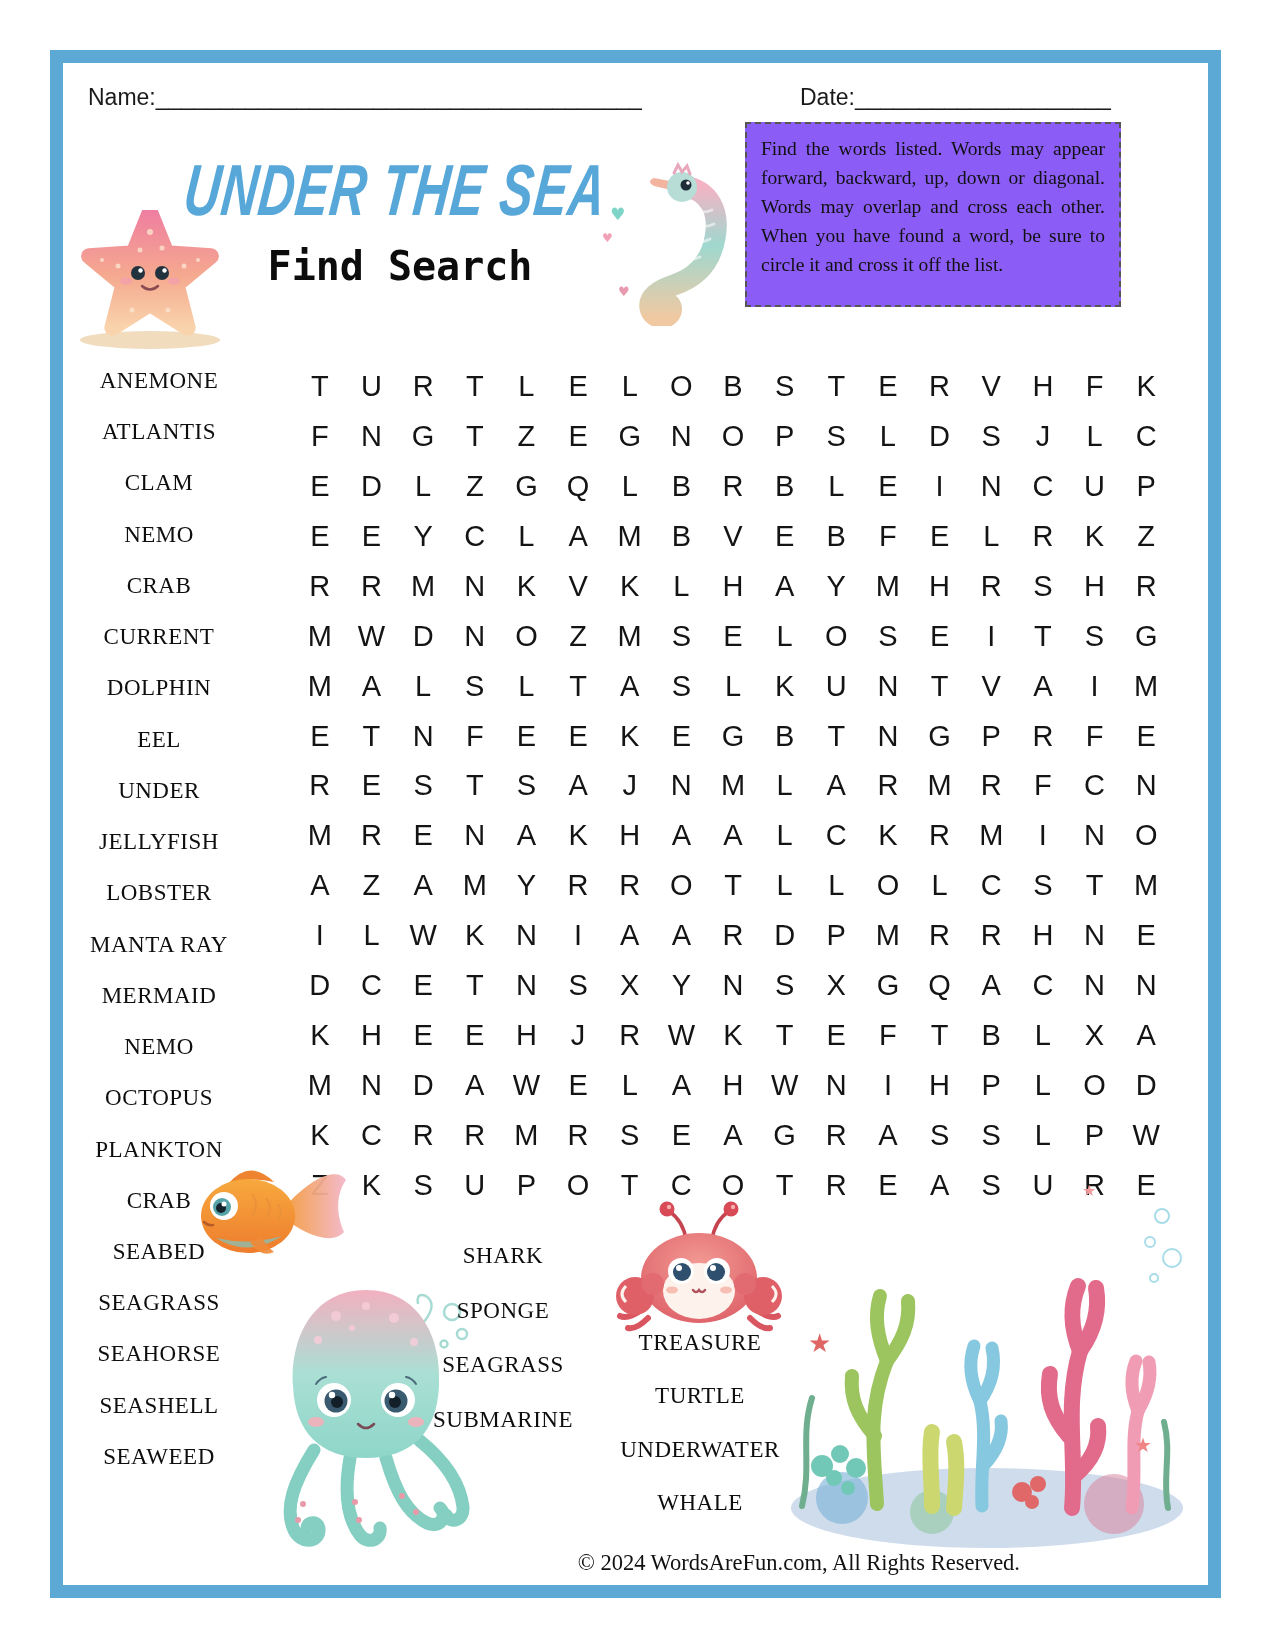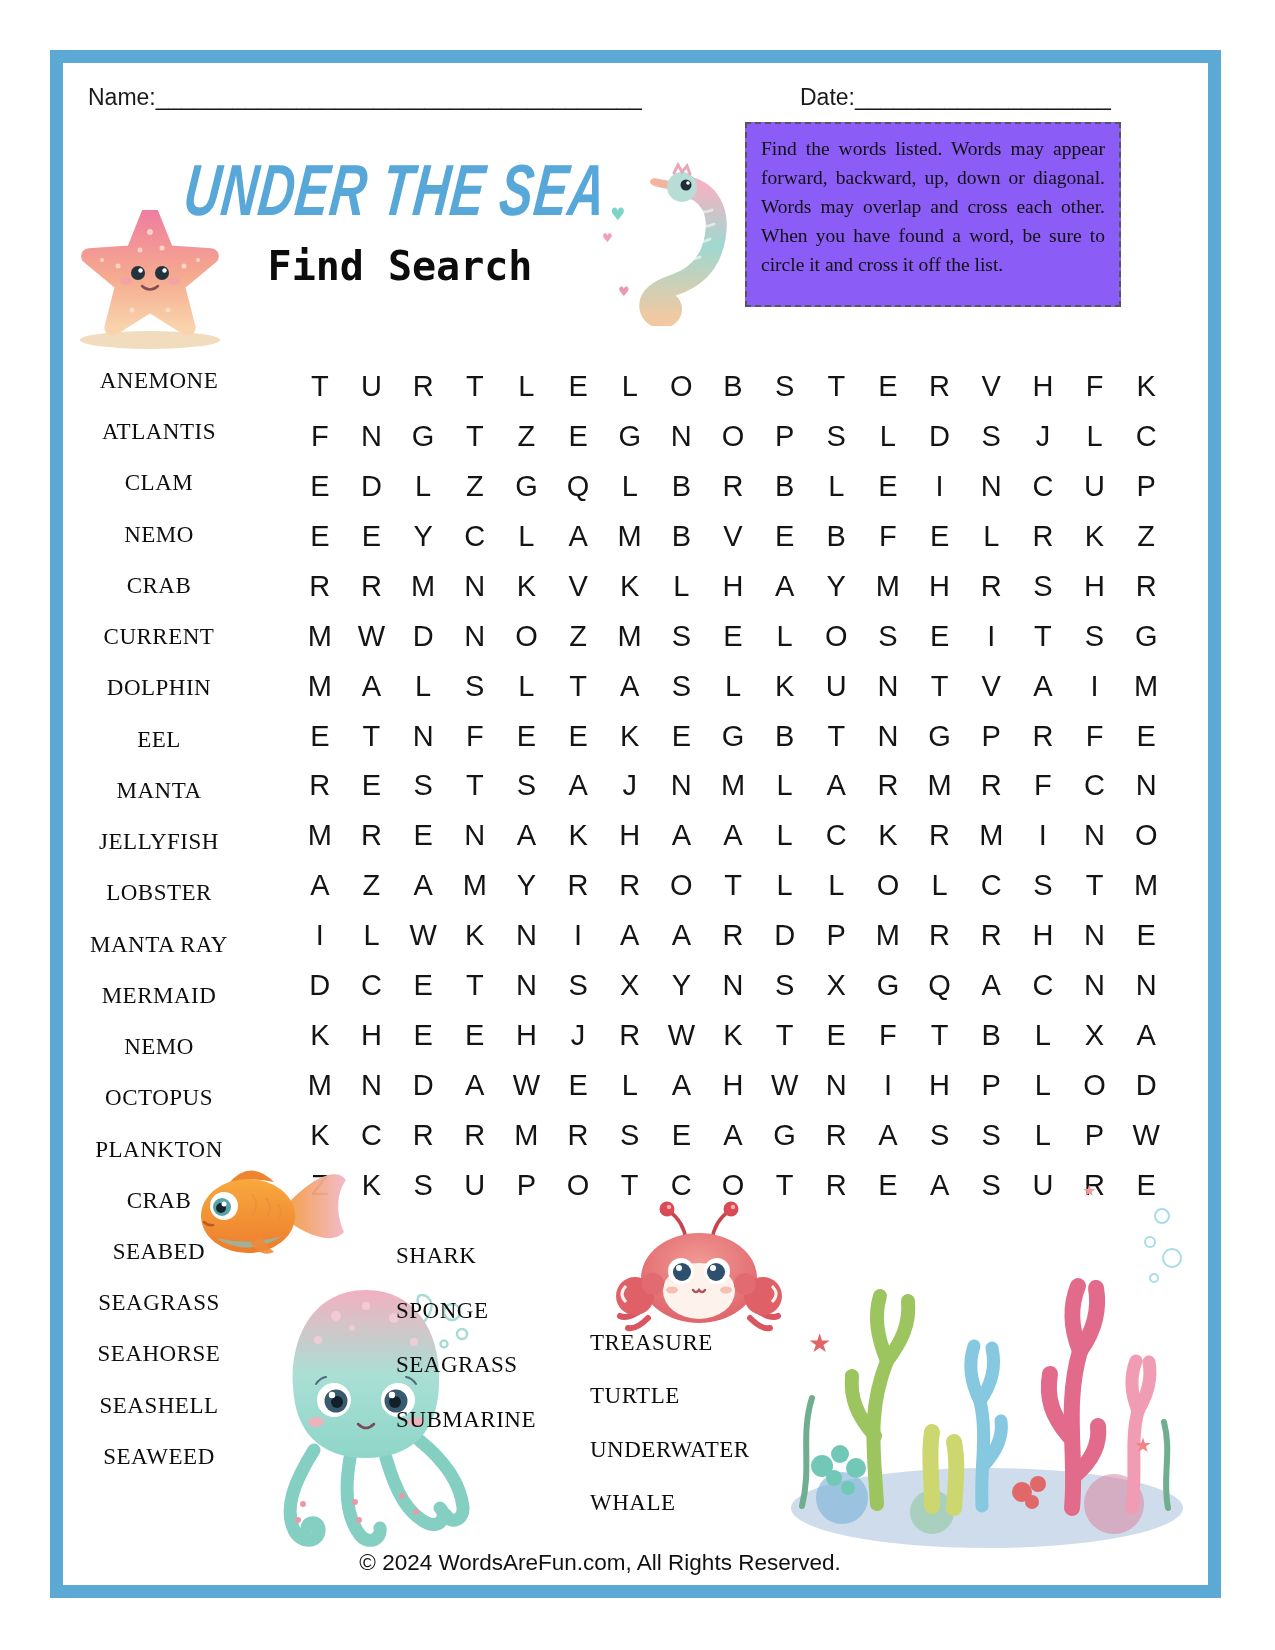--- a/index.html
+++ b/index.html
@@ -49,27 +49,27 @@
   .grid{
     left:294px;top:362px;width:878px;height:848px;
     display:grid;grid-template-columns:repeat(17,1fr);grid-template-rows:repeat(17,1fr);
   }
   .grid .cell{
     display:flex;align-items:center;justify-content:center;
     font-family:"Liberation Sans",sans-serif;font-size:29px;color:#141414;
   }
   
   .word-list-bottom{
-    display:flex;flex-direction:column;justify-content:space-between;
+    display:flex;flex-direction:column;justify-content:space-between;align-items:center;
   }
   .wl-b1{left:396px;top:1243px;width:214px;height:190px}
   .wl-b2{left:590px;top:1330px;width:220px;height:186px}
   .copyright{
-    left:180px;top:1550px;width:840px;text-align:center;
-    font-size:22.5px;color:#111;white-space:nowrap;
+    left:180px;top:1550px;width:840px;text-align:right;
+    font-size:22.5px;color:#111;white-space:nowrap;font-family:Liberation Serif, serif;
   }
   svg{display:block}
 </style>
 </head>
 <body>
 
 <div class="frame"></div>
 
 <div class="abs fill-row" style="left:88px;top:84px">
   <span class="lbl">Name:</span><span>______________________________________</span>
@@ -141,21 +141,21 @@
 
 <div class="abs word-list-left">
     <div class="word">ANEMONE</div>
     <div class="word">ATLANTIS</div>
     <div class="word">CLAM</div>
     <div class="word">NEMO</div>
     <div class="word">CRAB</div>
     <div class="word">CURRENT</div>
     <div class="word">DOLPHIN</div>
     <div class="word">EEL</div>
-    <div class="word">MANTA</div>
+    <div class="word">UNDER</div>
     <div class="word">JELLYFISH</div>
     <div class="word">LOBSTER</div>
     <div class="word">MANTA RAY</div>
     <div class="word">MERMAID</div>
     <div class="word">NEMO</div>
     <div class="word">OCTOPUS</div>
     <div class="word">PLANKTON</div>
     <div class="word">CRAB</div>
     <div class="word">SEABED</div>
     <div class="word">SEAGRASS</div>

